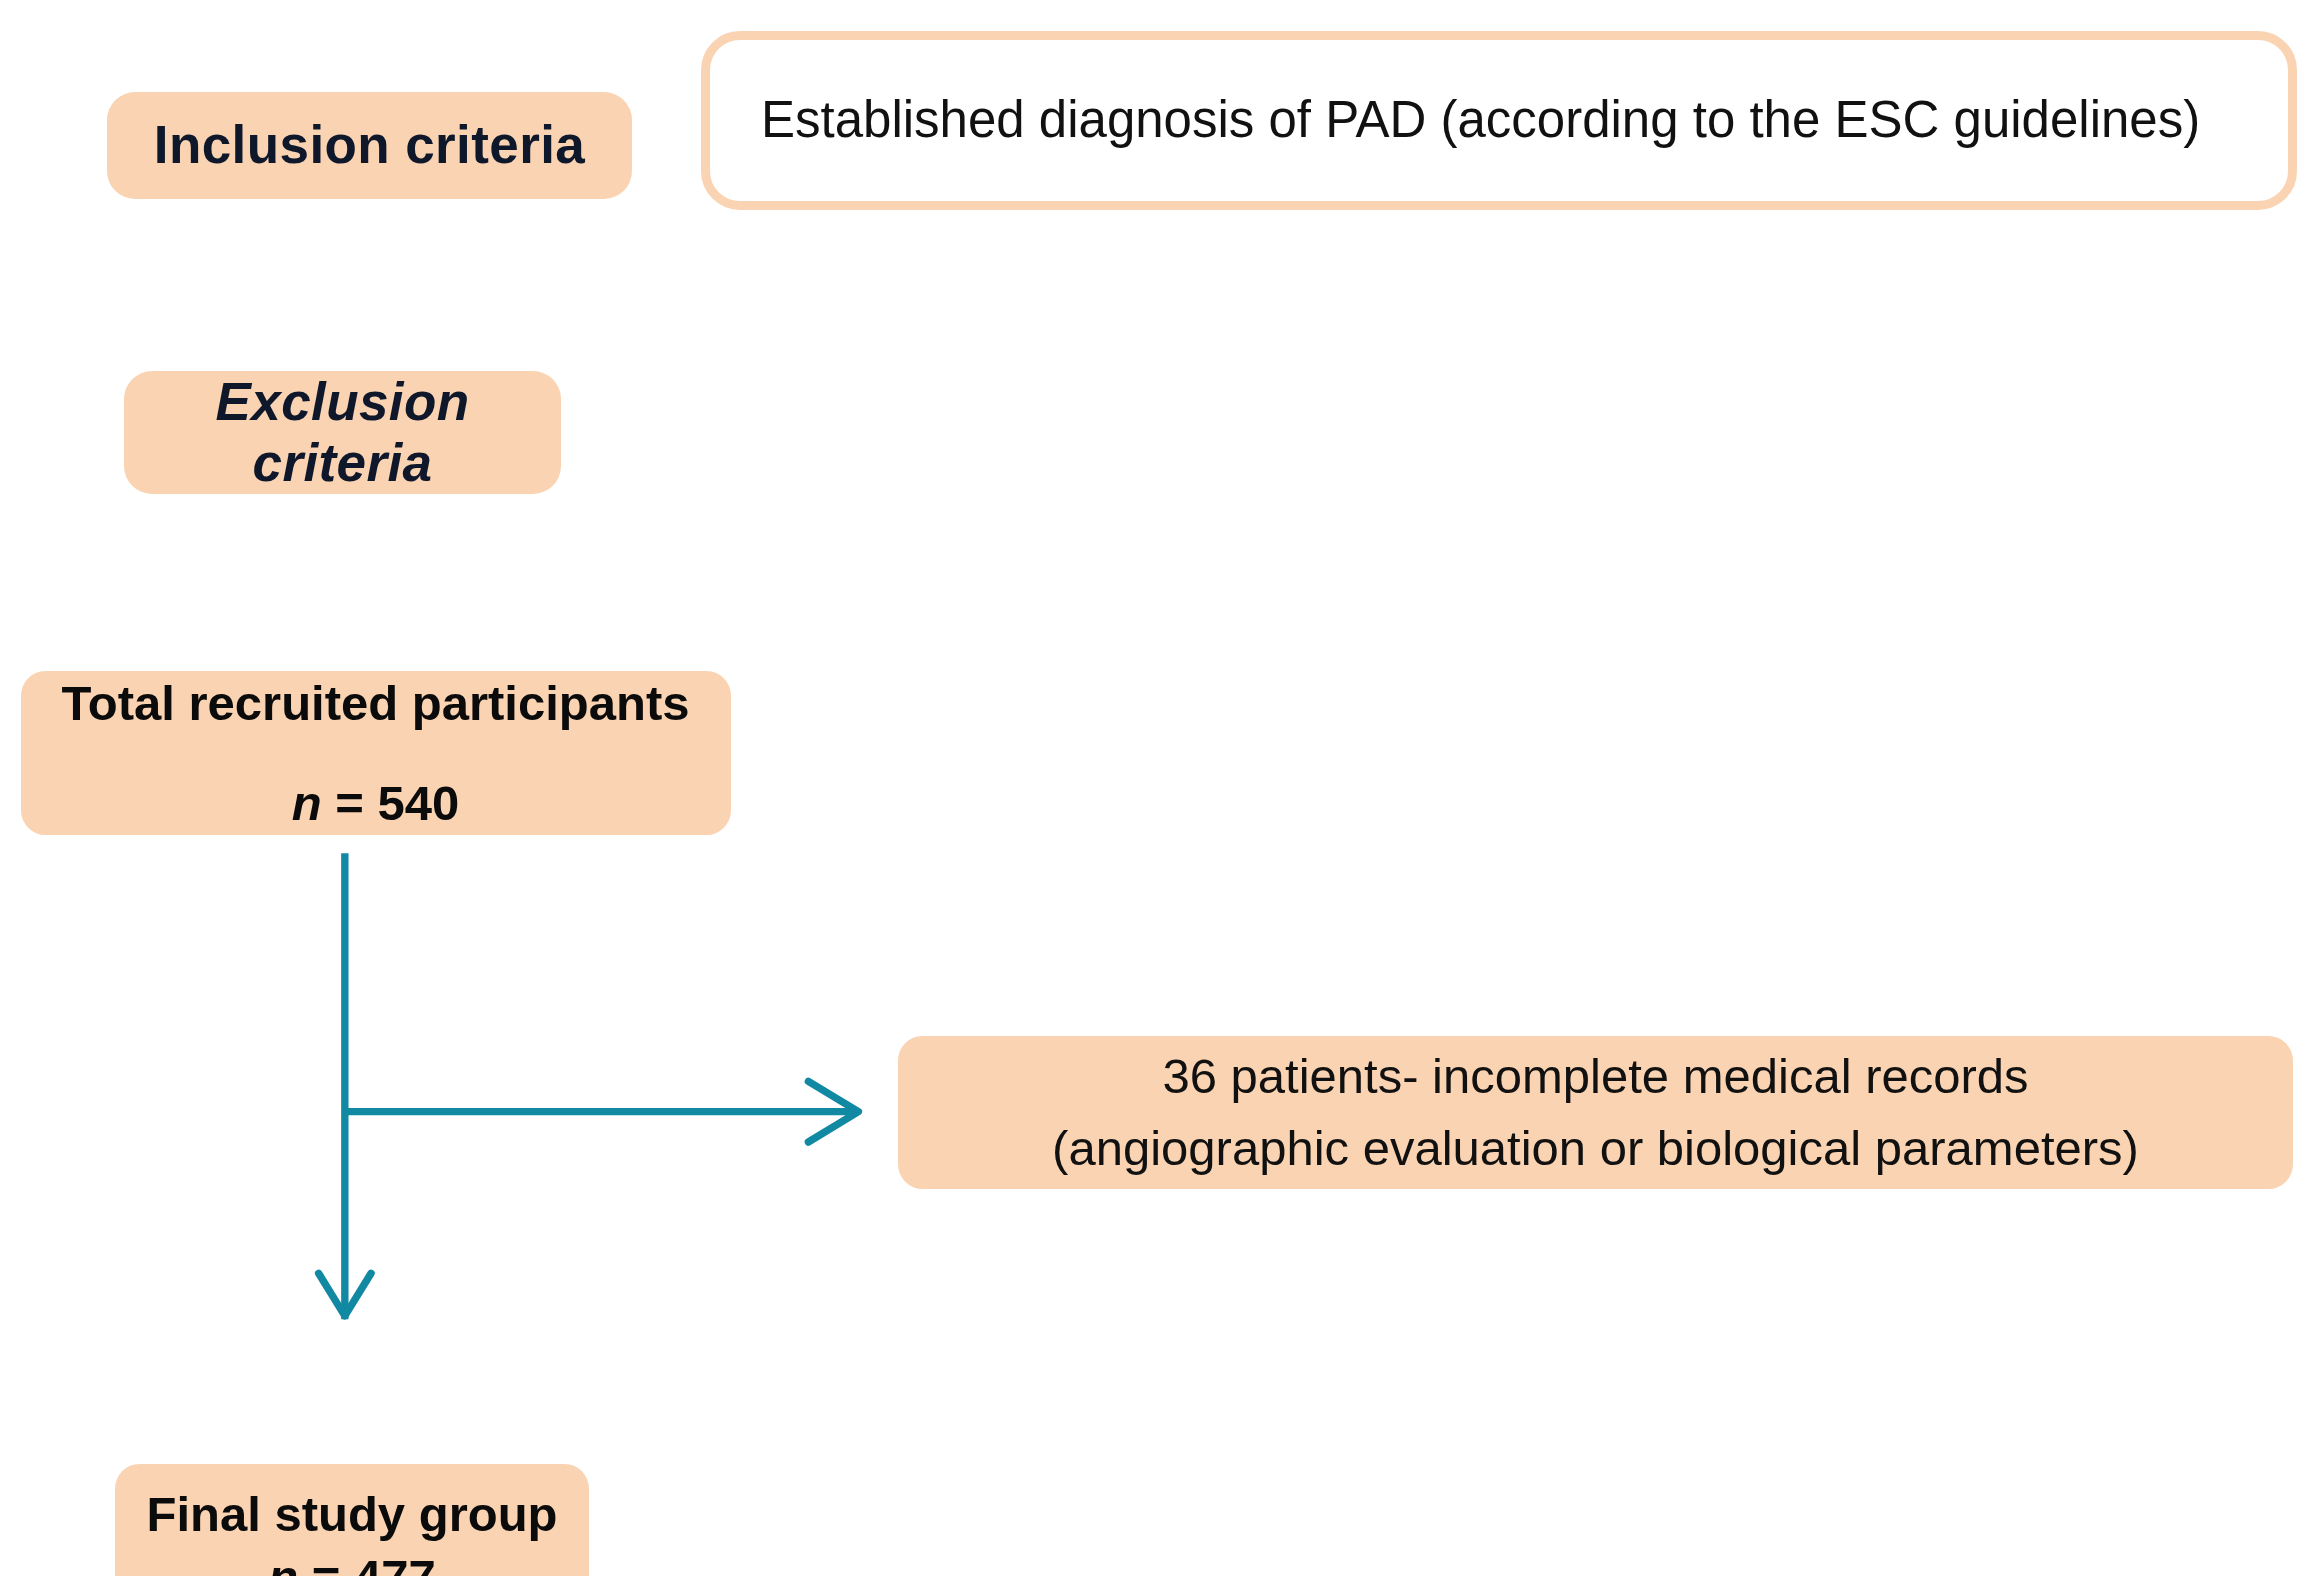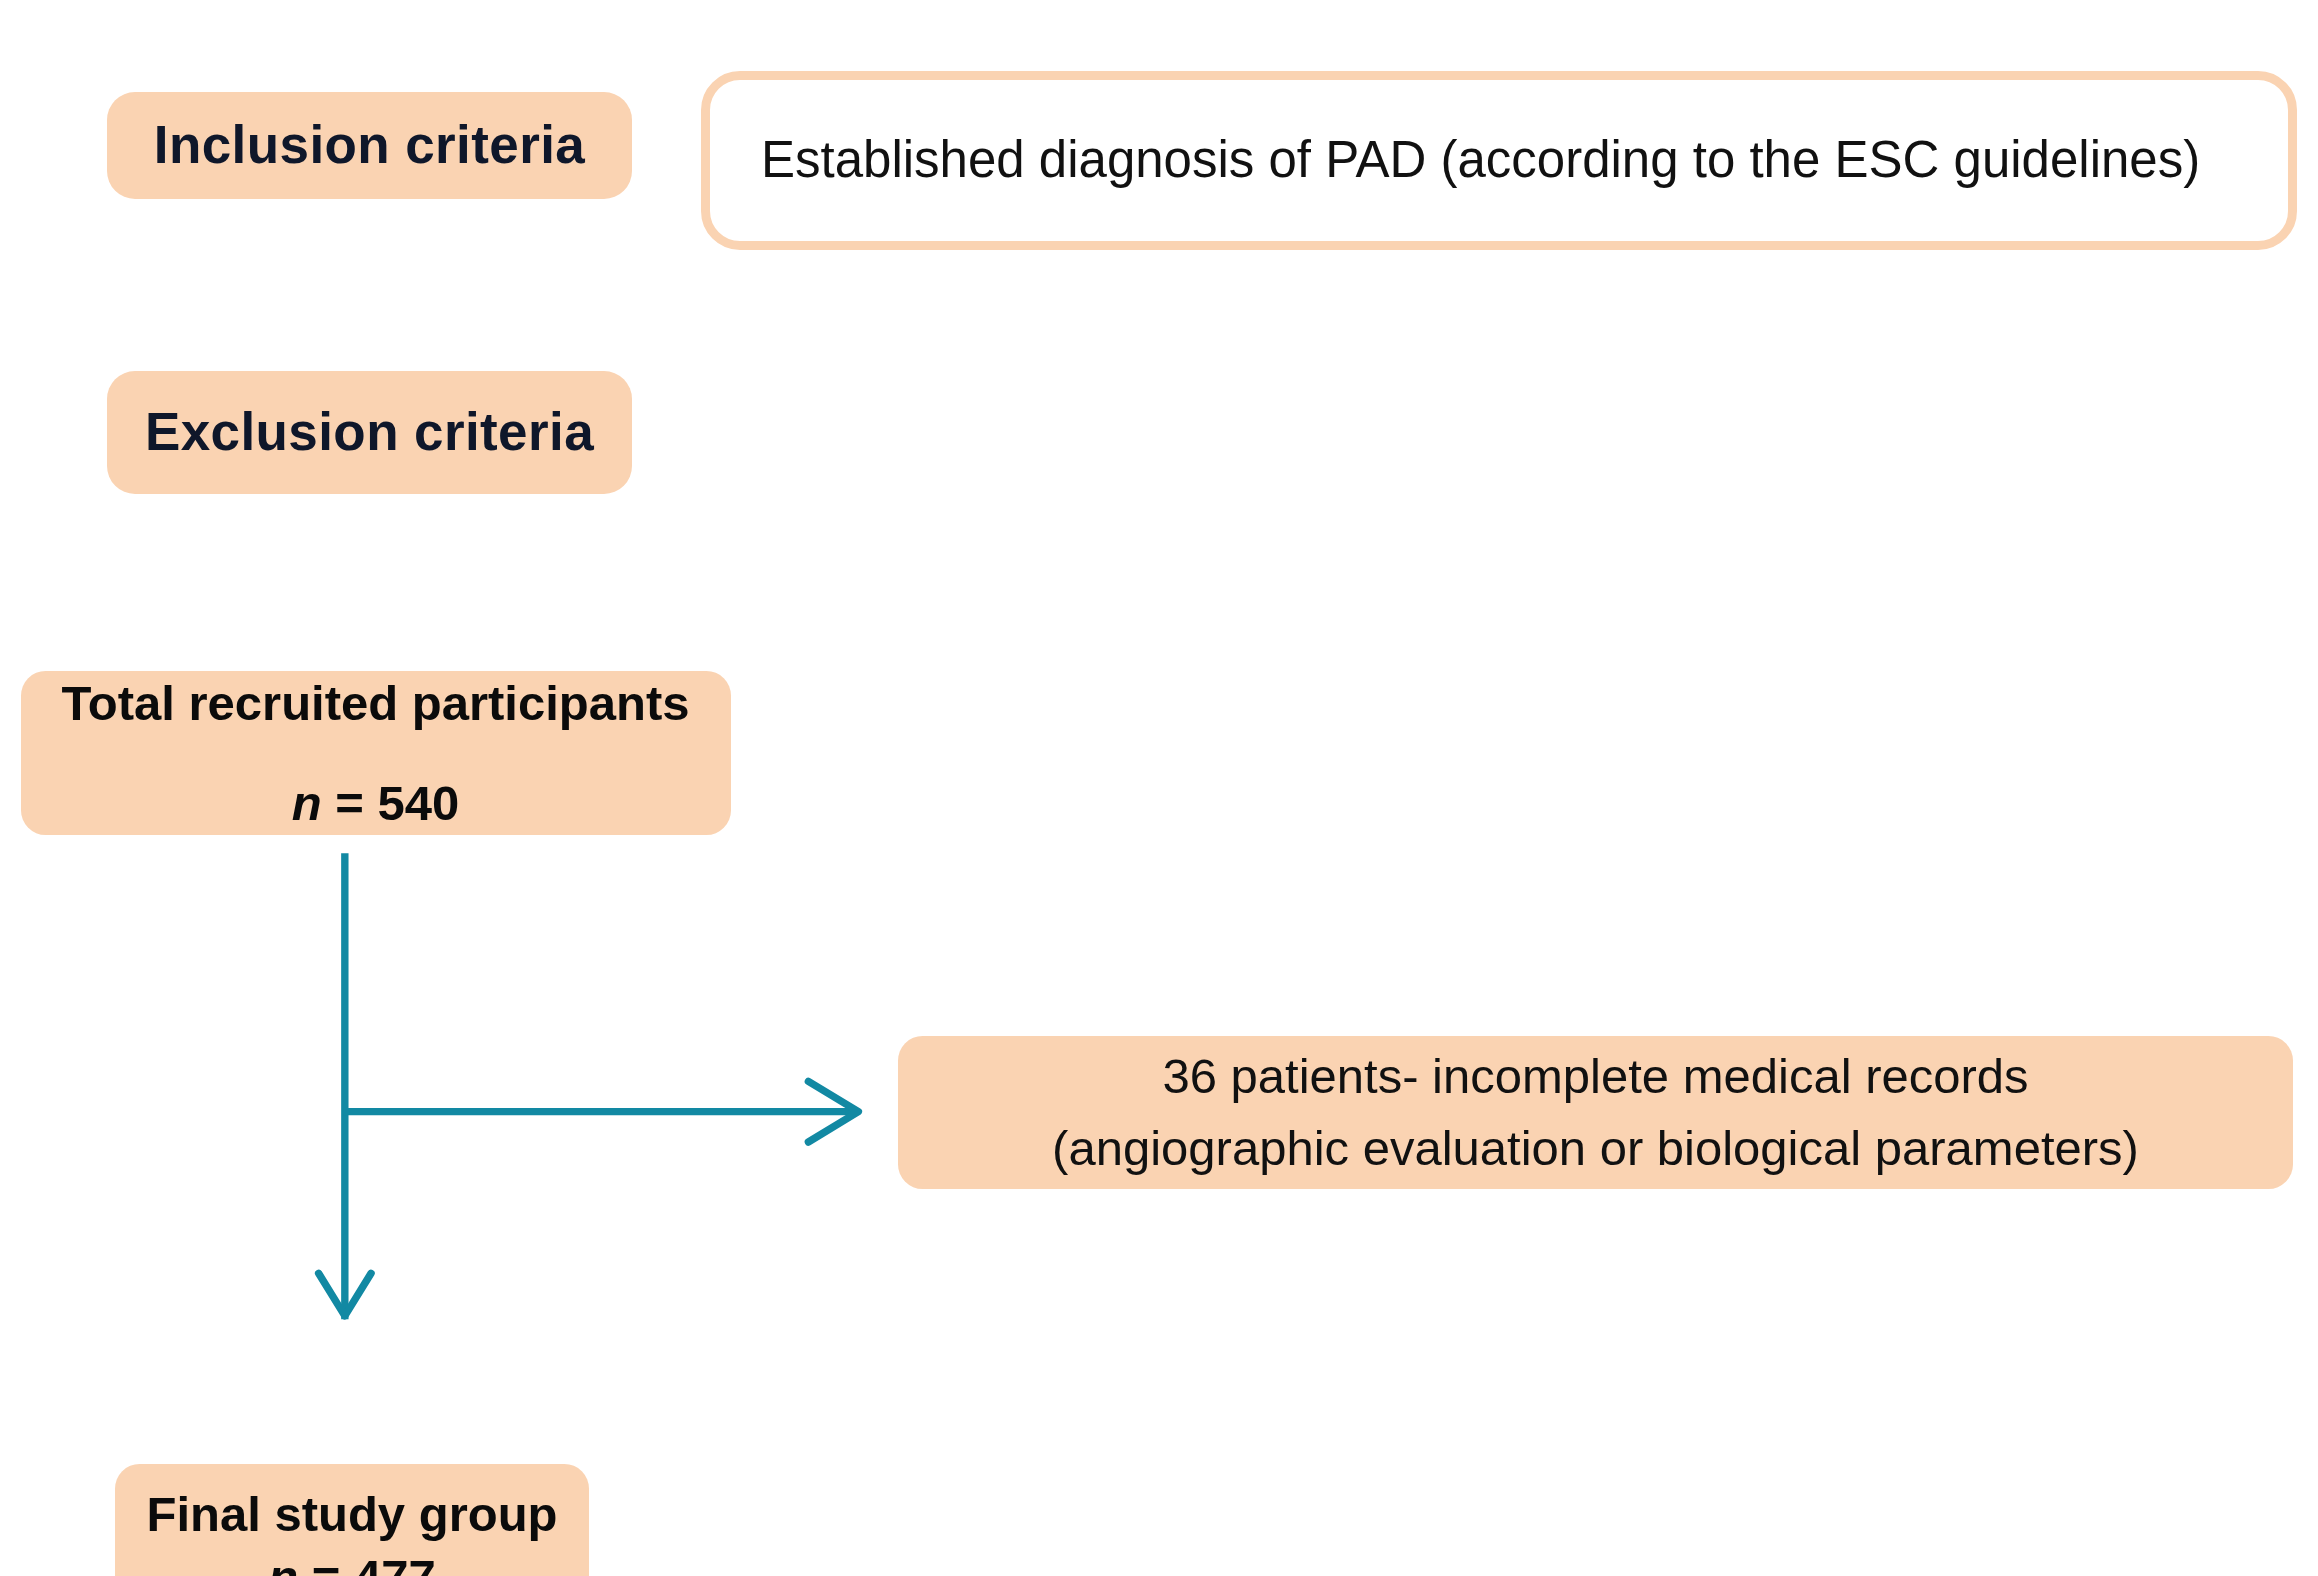--- a/index.html
+++ b/index.html
@@ -39,21 +39,20 @@
     color: #0f172a;
     line-height: 1.15;
     letter-spacing: 0.4px;
   }
 
   .panel-box {
     background: #ffffff;
     border: 9px solid #fad3b2;
     border-radius: 39px;
     justify-content: center;
-    margin-top: 40px;
   }
   .panel-box .lines {
     padding-left: 51px;
     padding-right: 33px;
   }
   .panel-box .line {
     color: #111111;
     font-size: 51px;
     line-height: 1.42;
     white-space: nowrap;
@@ -103,21 +102,21 @@
   <div class="node label-box" style="left:107px; top:92px; width:525px; height:107px;">
     <div class="txt" style="font-size:53px;">Inclusion criteria</div>
   </div>
 
   <div class="node panel-box" style="left:701px; top:31px; width:1596px; height:179px;">
     <div class="lines">
       <div class="line">Established diagnosis of PAD (according to the ESC guidelines)</div>
     </div>
   </div>
 
-  <div class="node label-box" style="left:107px; top:371px; width:525px; height:123px;">
+  <div class="node label-box" style="left:124px; top:371px; width:437px; height:123px;font-style:italic;">
     <div class="txt" style="font-size:53px;">Exclusion  criteria</div>
   </div>
 
 
   <div class="node fill-box stat-box" style="left:20.5px; top:671px; width:710px; height:164px;gap:37px;">
     <div class="line">Total recruited participants</div>
     <div class="line">
       <em>n</em><span> = </span><span>540</span>
     </div>
   </div>

